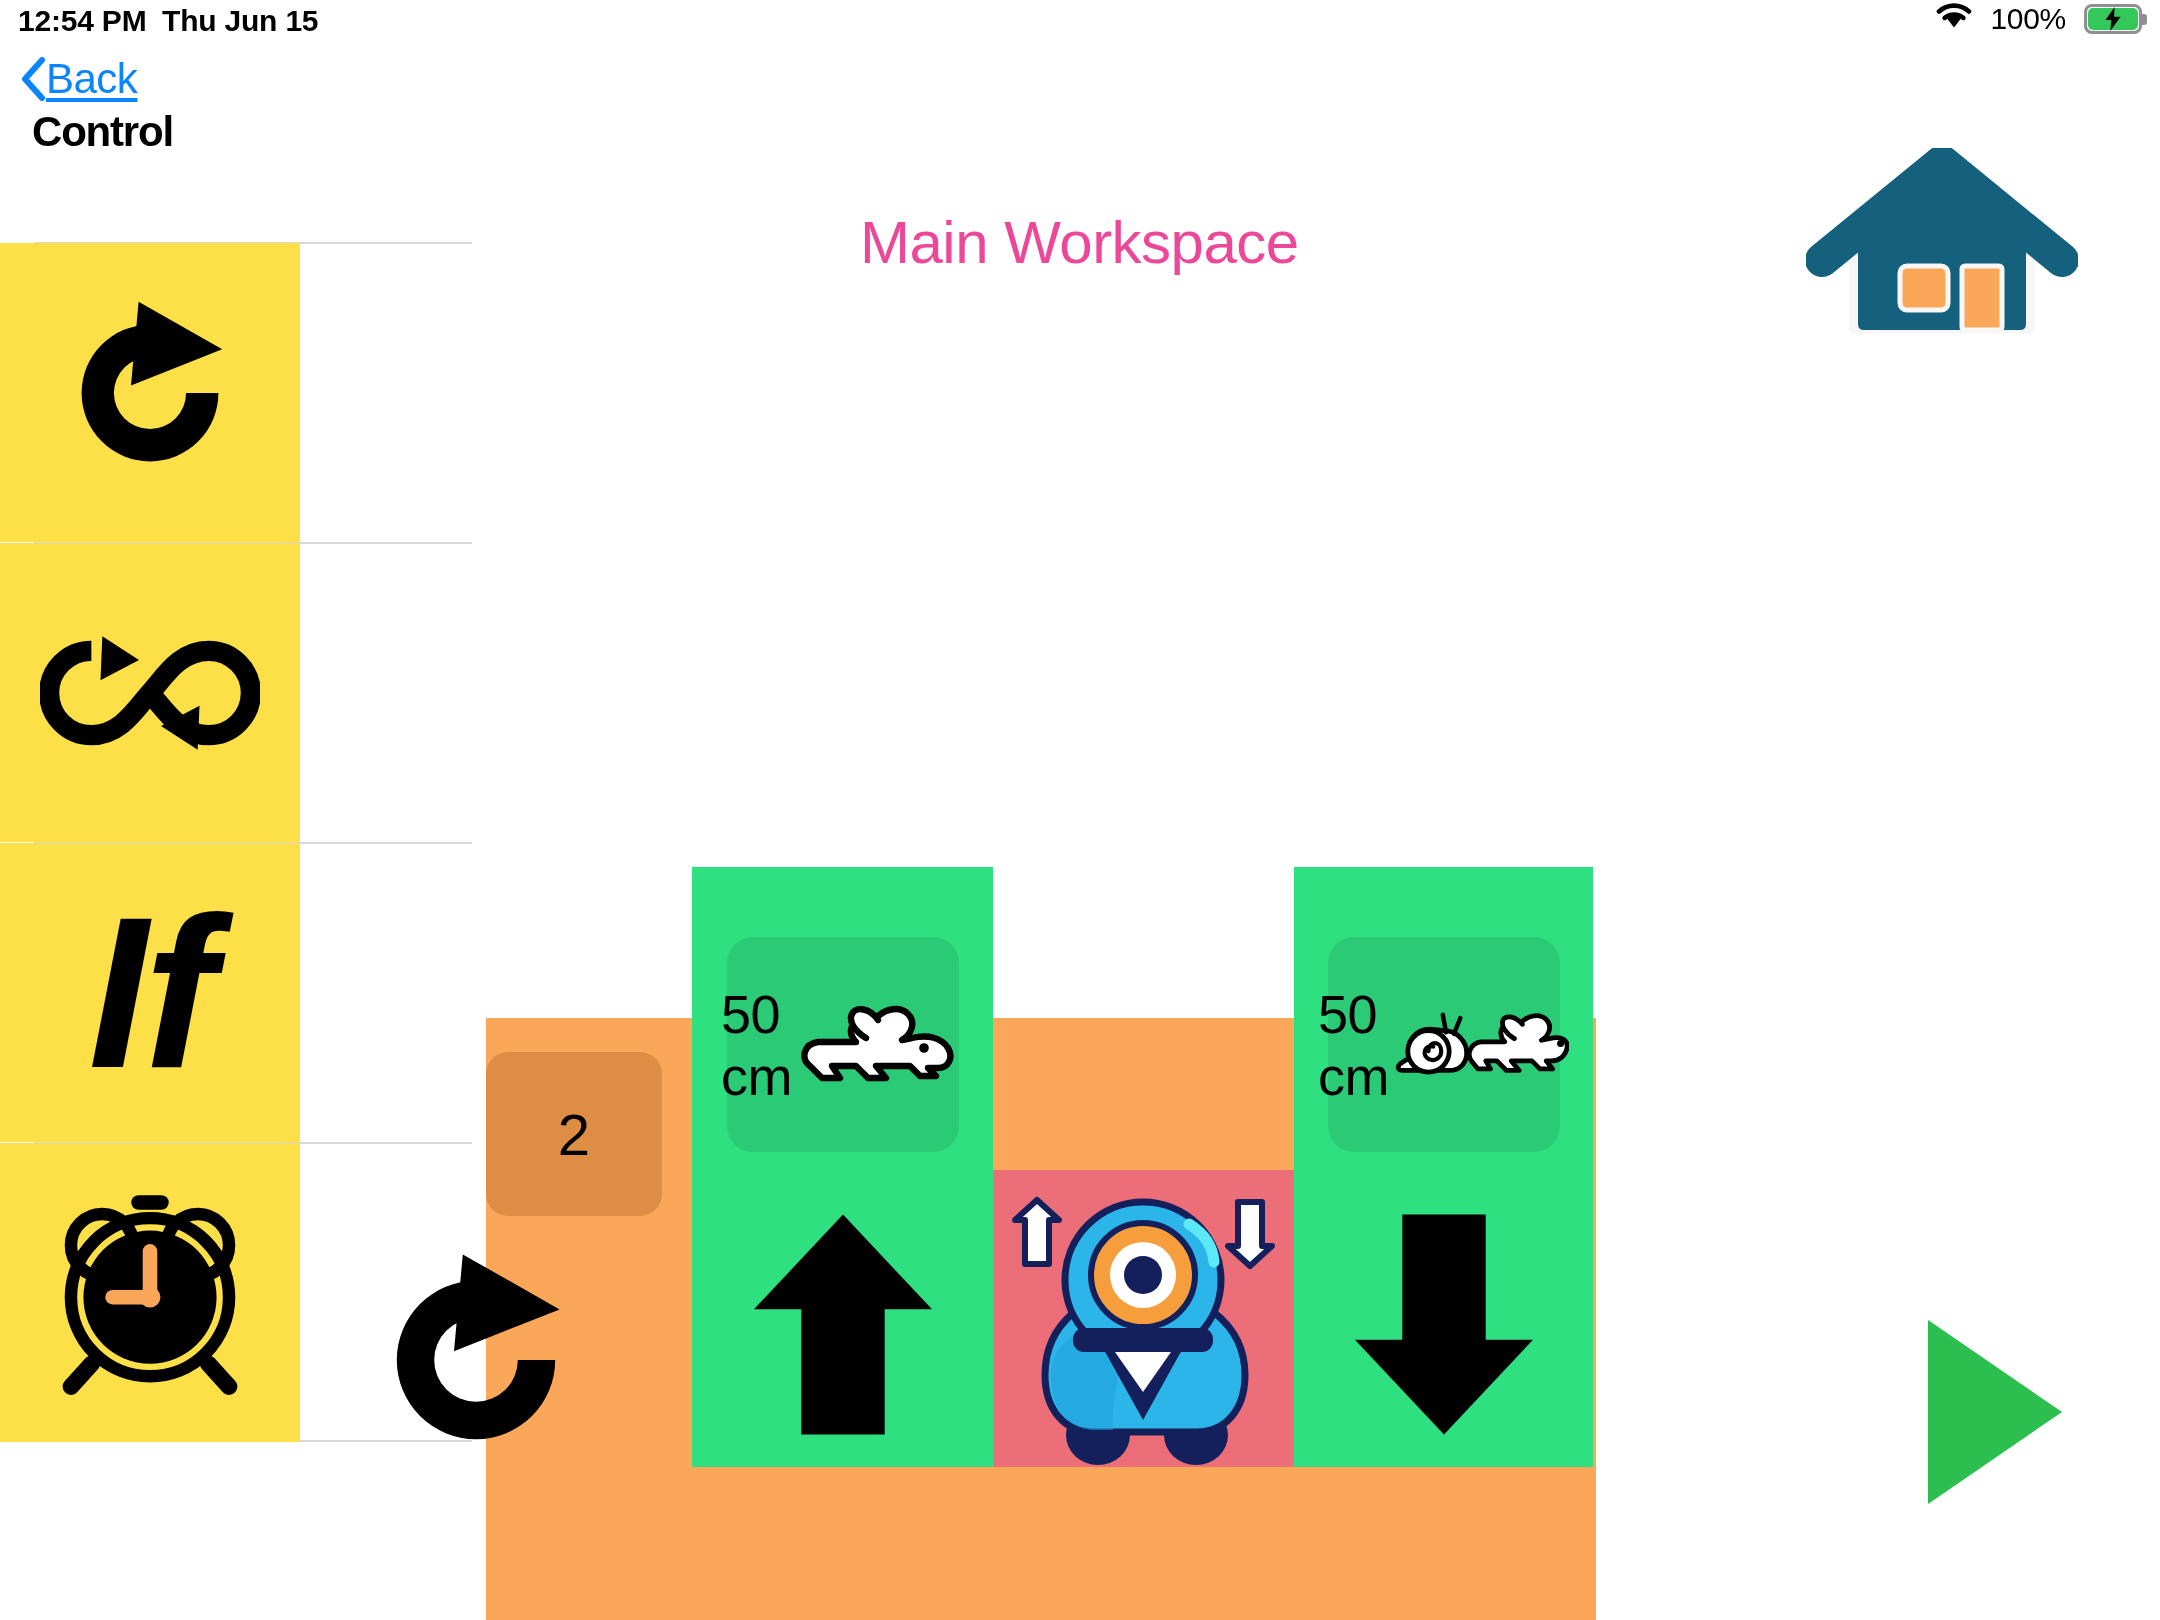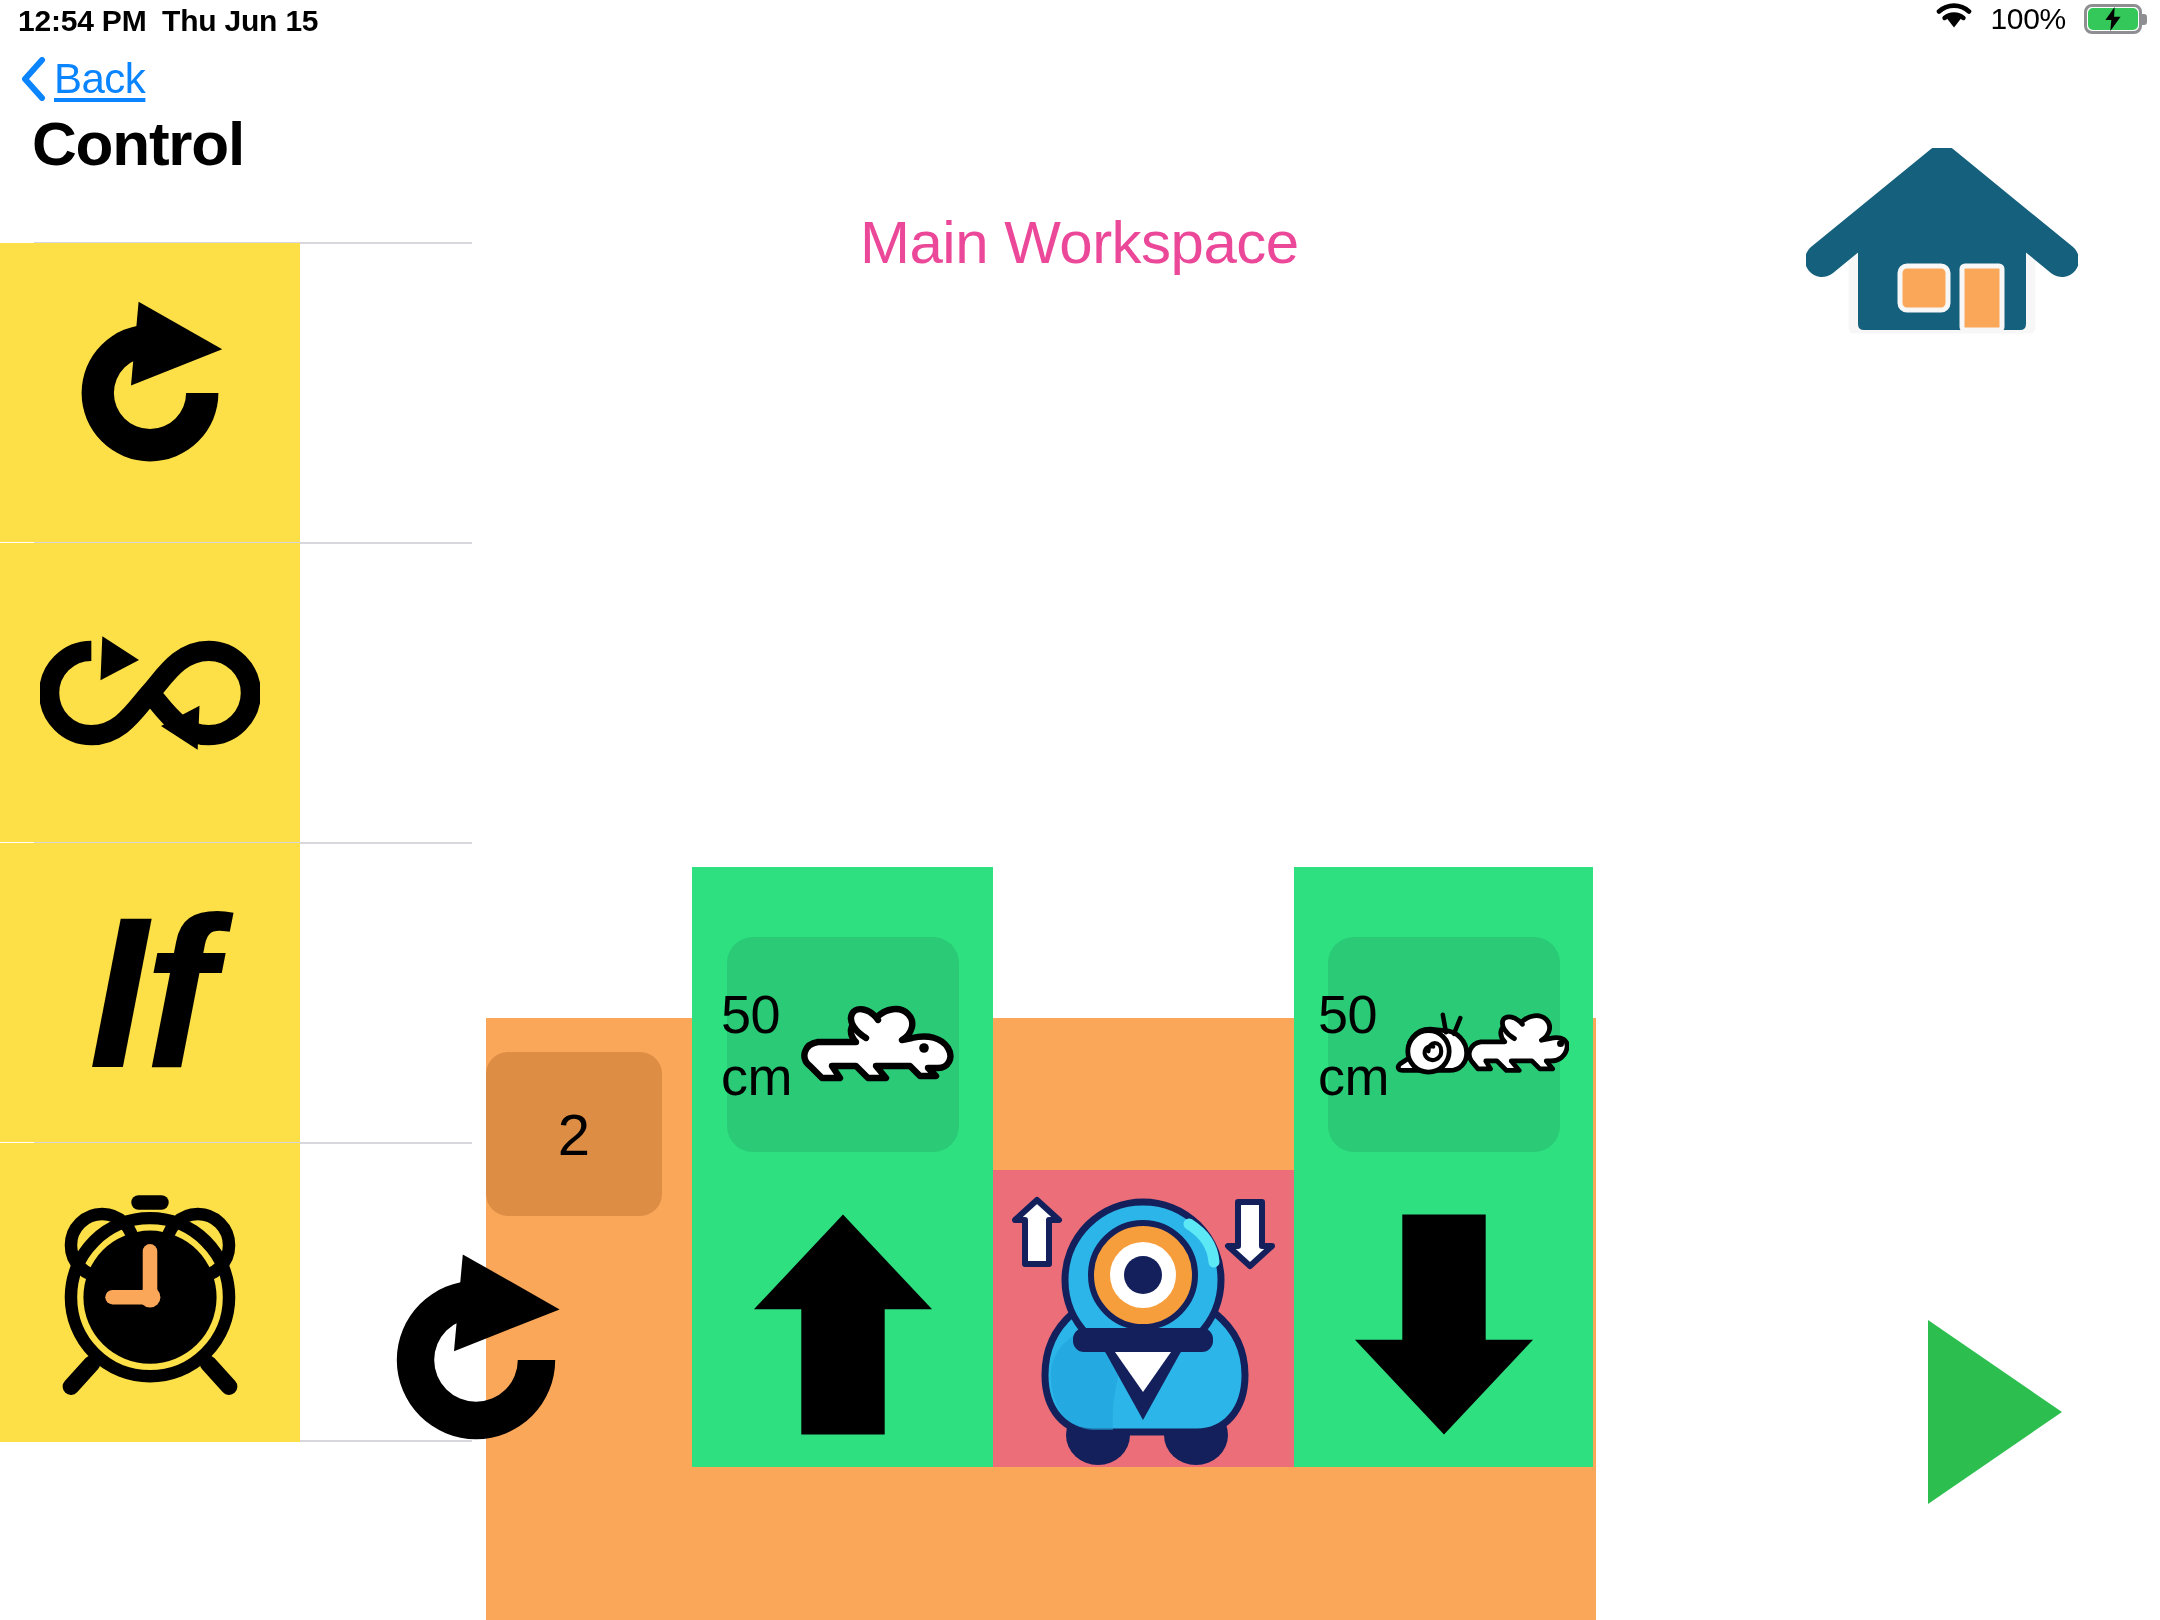--- a/index.html
+++ b/index.html
@@ -37,32 +37,32 @@
   .battery .nub {
     position: absolute; left: 58px; top: 10px; width: 5px; height: 11px;
     background: #8e8e93; border-radius: 0 3px 3px 0;
   }
   .battery .bolt {
     position: absolute; left: 16px; top: 2px; width: 26px; height: 26px;
   }
 
   
   .backbar { position: absolute; left: 0; top: 55px; width: 470px; height: 60px; }
-  .back-link { position: absolute; left: 20px; top: 0; display: flex; align-items: center; gap: 8px; cursor: pointer; }
+  .back-link { position: absolute; left: 20px; top: 0; display: flex; align-items: center; cursor: pointer; }
   .back-chevron { width: 26px; height: 44px; }
   .back-text {
     font-size: 42px; color: #0a84ff; text-decoration: underline;
     text-underline-offset: 5px; letter-spacing: -0.5px;
   }
 
   
   .sidebar { position: absolute; left: 0; top: 108px; width: 472px; height: 1350px; background: #fff; }
   .sidebar-title {
     position: absolute; left: 32px; top: 0;
-    font-size: 62px; font-weight: 700; color: #000; letter-spacing: -1.2px;
+    font-size: 42px; font-weight: 700; color: #000; letter-spacing: -1.2px;
   }
   .palette { position: absolute; left: 0; top: 134px; width: 472px; }
   .palette-row { position: relative; width: 472px; height: 300px; }
   .palette-row .divider {
     position: absolute; left: 34px; right: 0; top: 0; height: 2px; background: #d8d8dc;
   }
   .palette-row .tile {
     position: absolute; left: 0; top: 1px; width: 300px; height: 299px;
     background: #fde047; display: flex; align-items: center; justify-content: center;
     cursor: pointer;

